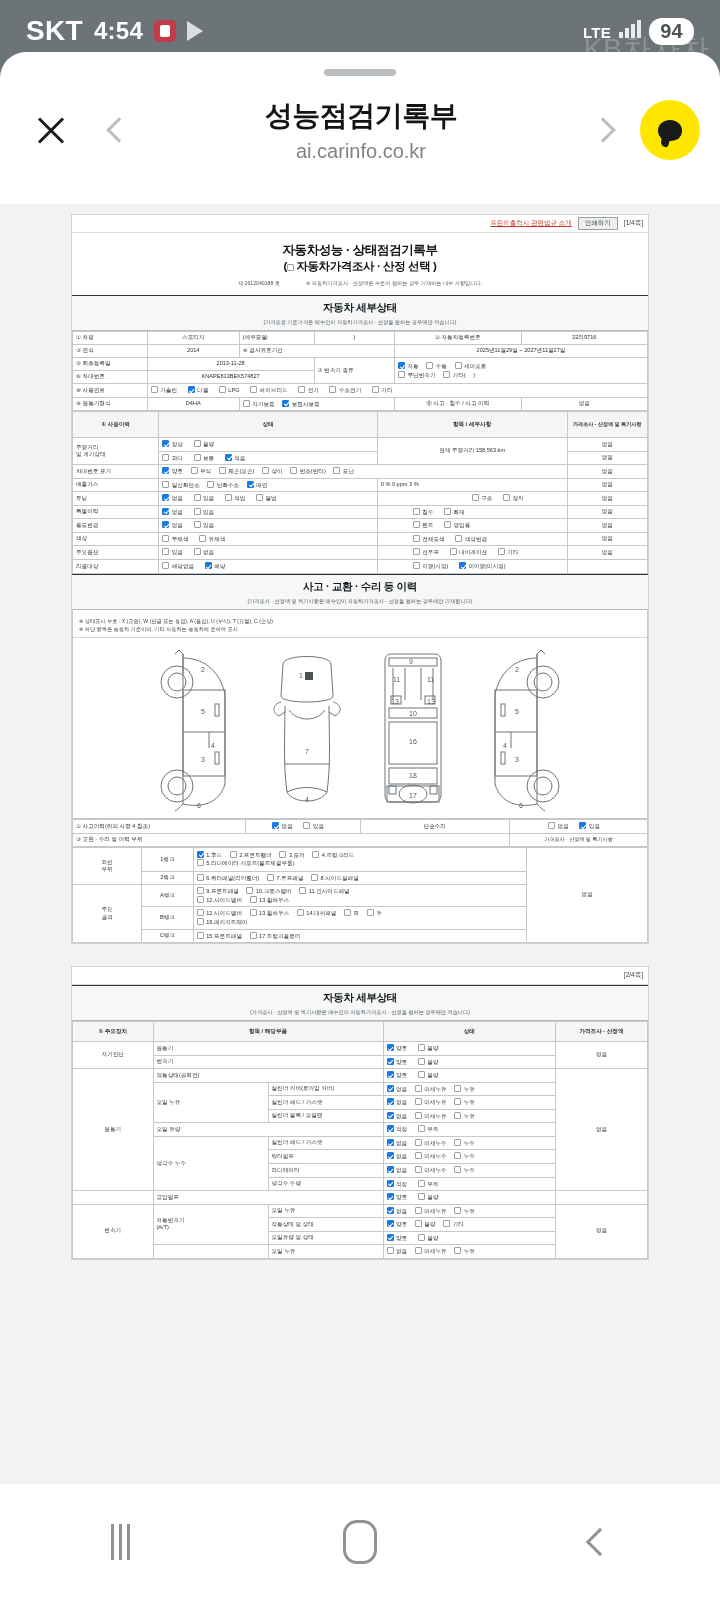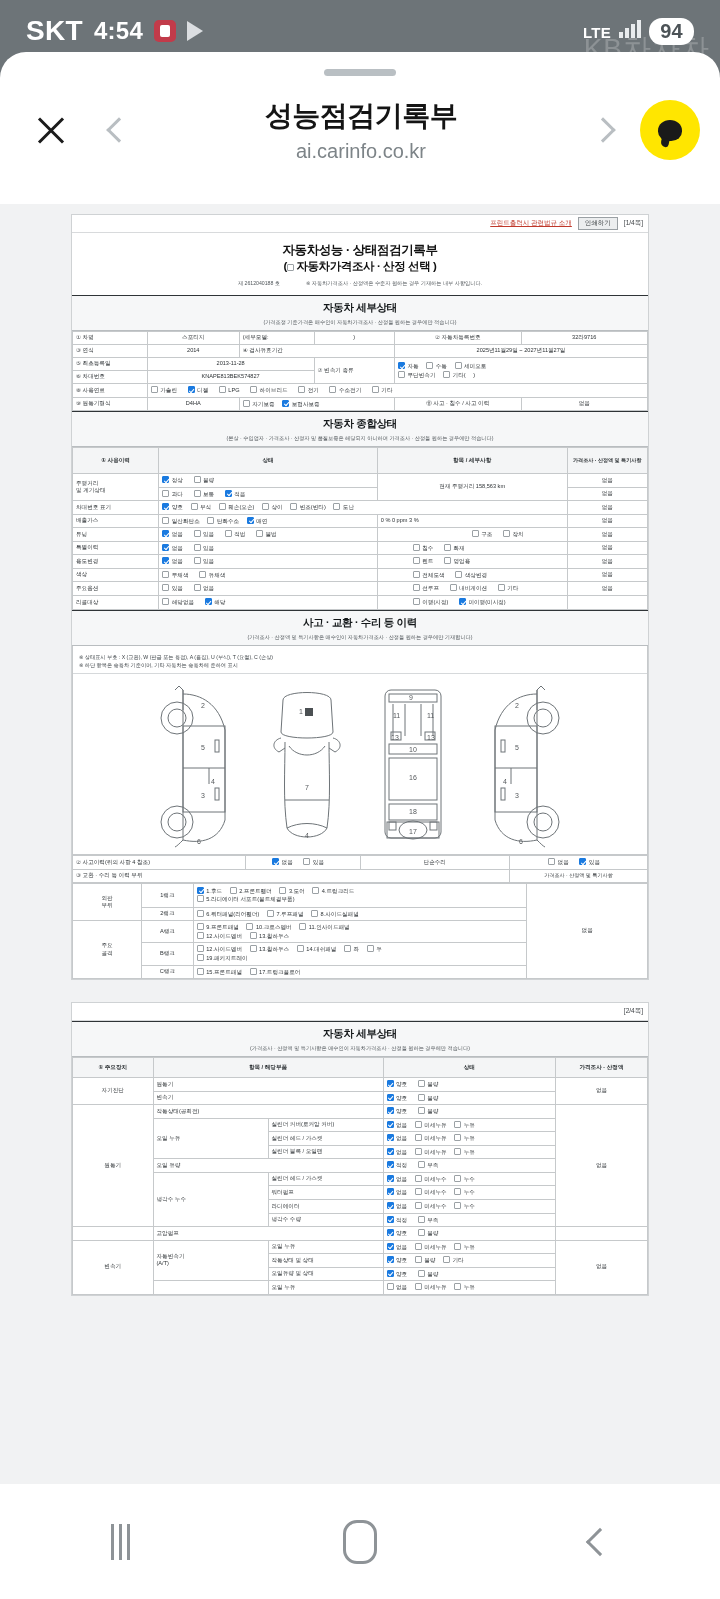--- a/index.html
+++ b/index.html
@@ -289,24 +289,20 @@
           <td colspan="2">
             <span class="opt sm"><span class="cb"></span>자기보증</span>
             <span class="opt sm"><span class="cb on"></span>보험사보증</span>
           </td>
           <td class="ctr">⑪ 사고 · 침수 / 사고 이력</td>
           <td class="ctr">없음</td>
         </tr>
       </tbody>
         </table>
 
-      <div class="band">
-        <div class="bt">자동차 종합상태</div>
-        <div class="bs">(본상 · 수입업자 · 가격조사 · 산정자 및 품질보증은 해당되지 아니하며 가격조사 · 산정을 원하는 경우에만 적습니다)</div>
-      </div>
 
       <table class="g">
         <tbody>
             <tr>
           <td class="hd" style="width:15%;height:26px">① 사용이력</td>
           <td class="hd" style="width:38%">상태</td>
           <td class="hd" style="width:33%">항목 / 세부사항</td>
           <td class="hd" style="width:14%;font-size:5.1px">가격조사 · 산정액 및 특기사항</td>
         </tr>
         <tr>

